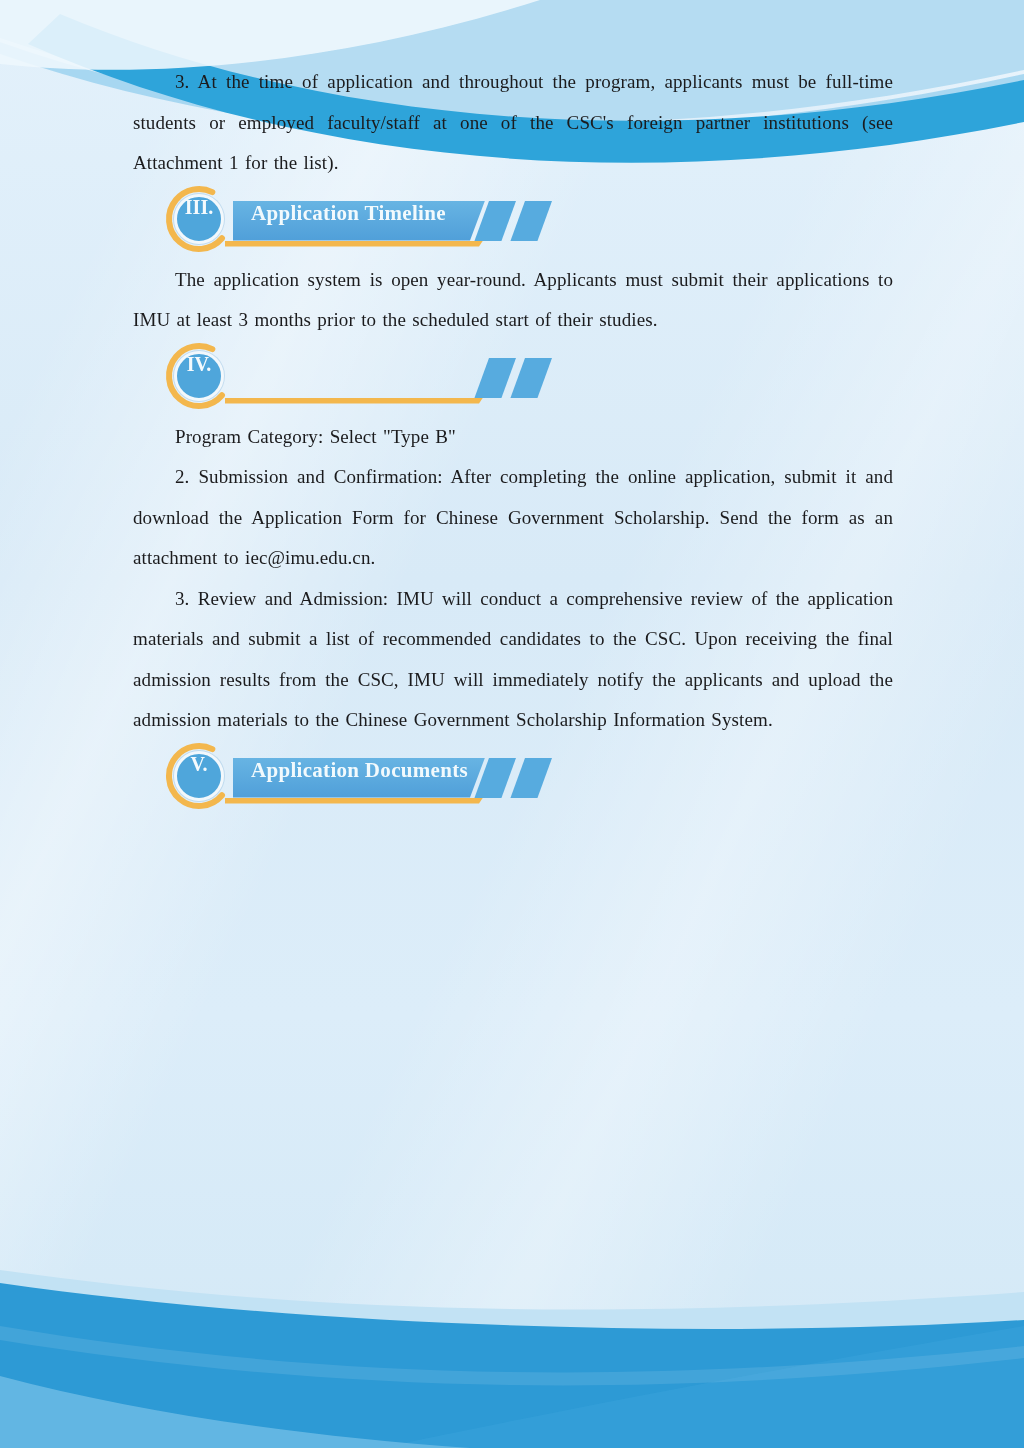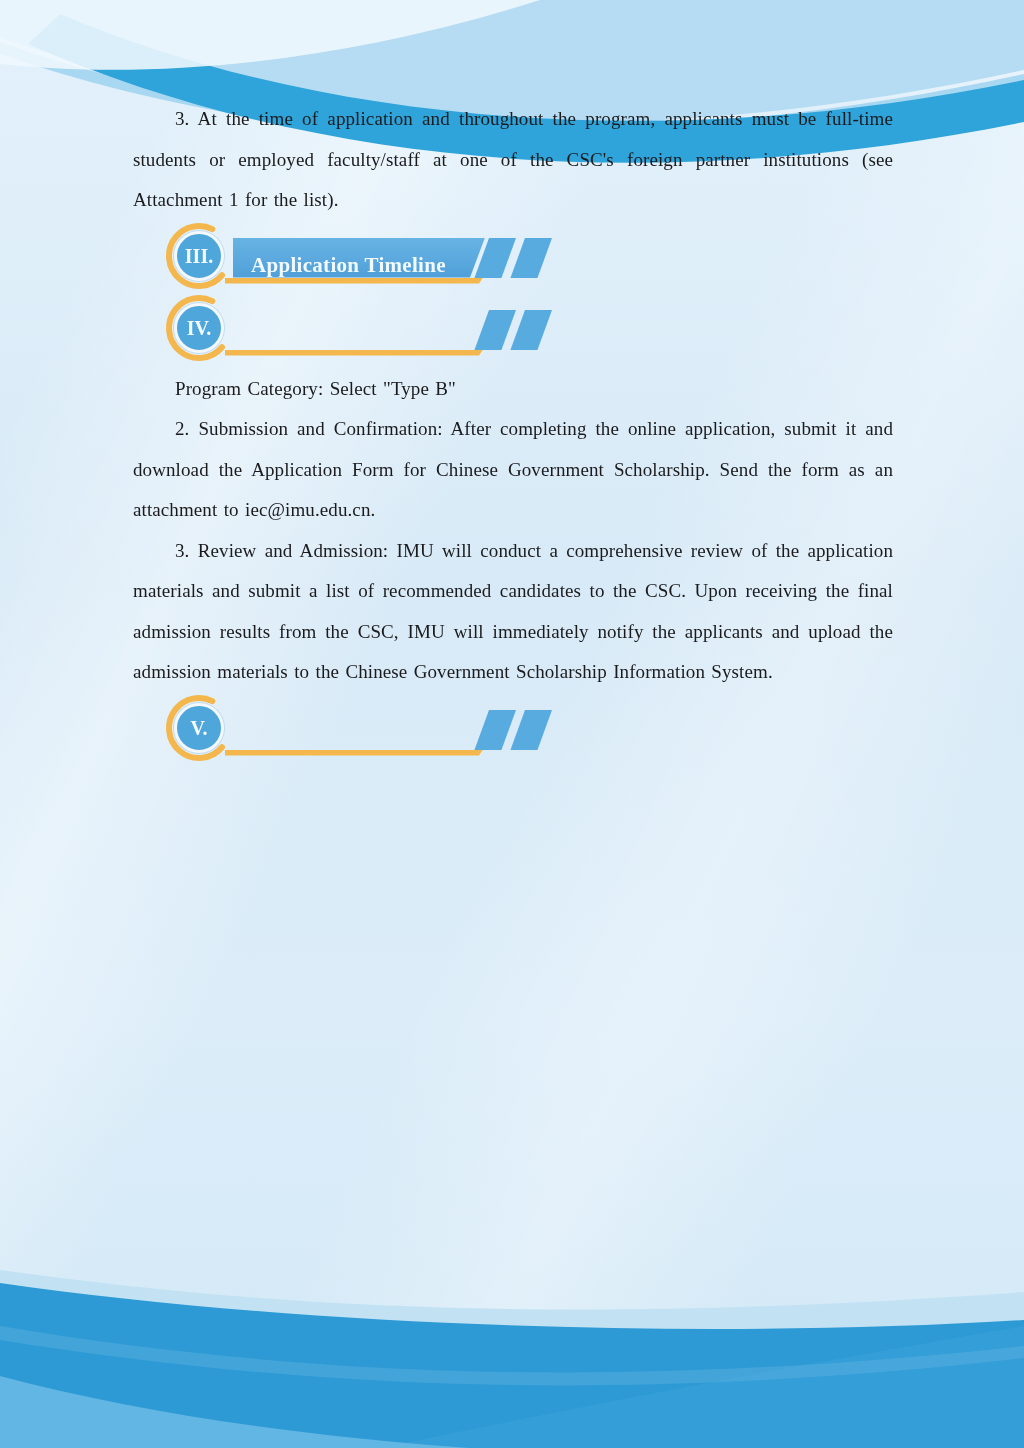--- a/index.html
+++ b/index.html
@@ -17,21 +17,21 @@
       rgba(255,255,255,0) 12%,rgba(255,255,255,.38) 26%,rgba(255,255,255,0) 40%,
       rgba(255,255,255,0) 52%,rgba(255,255,255,.30) 66%,rgba(255,255,255,0) 80%);
     pointer-events:none;
   }
   .wave{position:absolute;left:0;width:1024px;display:block;}
   .wave.top{top:0;height:250px;}
   .wave.bottom{bottom:0;height:240px;}
 
   .content{
     position:relative;
-    padding:99px 131px 0 133px;
+    padding:62px 131px 0 133px;
     color:#1b1b1d;
   }
   .para{
     margin:0;
     font-size:19px;
     line-height:40.5px;
     text-align:justify;
     text-indent:42px;
     letter-spacing:.1px;
     word-spacing:1.5px;
@@ -41,39 +41,39 @@
   .section-banner{
     position:relative;
     height:66px;
     margin:4px 0 6px 0;
   }
   .sec-arc{position:absolute;left:31px;top:-4px;width:70px;height:70px;}
   .numeral-circle{
     position:absolute;left:41px;top:6px;
     width:44px;height:44px;border:3px solid #f2f8fc;border-radius:50%;
     background:#4fa6db;
-    display:flex;align-items:center;justify-content:center;
+    display:flex;align-items:flex-start;justify-content:center;
     z-index:3;
     box-shadow:0 0 0 1px rgba(90,160,210,.25);
   }
   .numeral-circle span{
     color:#f4fafd;font-weight:700;font-size:20px;line-height:1;
     font-family:"Liberation Serif", serif;
   }
   .sec-underline{
     position:absolute;left:92px;top:53px;width:258px;height:6px;
     background:#f3b74d;z-index:1;
     clip-path:polygon(0 0,100% 0,calc(100% - 4px) 100%,0 100%);
   }
   .sec-bar{
     position:absolute;left:100px;top:13px;width:252px;height:40px;
     background:linear-gradient(180deg,#67b4e3 0%,#509fd9 100%);
     clip-path:polygon(0 0,100% 0,calc(100% - 15px) 100%,0 100%);
     z-index:2;
-    display:flex;align-items:flex-end;
+    display:flex;align-items:flex-start;
   }
   .sec-bar .title{
     padding-left:18px;
     color:#f2fafd;font-weight:700;font-size:21px;letter-spacing:.3px;
     font-family:"Liberation Serif", serif;
     white-space:nowrap;
   }
   .slashes{
     position:absolute;left:356px;top:13px;height:40px;
     display:flex;gap:9px;
@@ -117,20 +117,21 @@
       </div>
       <div class="numeral-circle">
         <span>III.</span>
       </div>
       <div class="slashes">
           <i></i>
           <i></i>
         </div>
     </div>
 
+    <p class="para">The application system is open year-round. Applicants must submit their applications to IMU at least 3 months prior to the scheduled start of their studies.</p>
 
     <div class="section-banner">
       <svg class="sec-arc" viewBox="0 0 70 70" aria-hidden="true">
         <circle cx="35" cy="35" r="30" fill="none" stroke="#f3b74d" stroke-width="6" stroke-linecap="round" stroke-dasharray="134 54.5" transform="rotate(40 35 35)"></circle>
       </svg>
       <div class="sec-underline"></div>
       <div class="numeral-circle">
         <span>IV.</span>
       </div>
       <div class="slashes">
@@ -146,20 +147,23 @@
     <p class="para">2. Submission and Confirmation: After completing the online application, submit it and download the Application Form for Chinese Government Scholarship. Send the form as an attachment to iec@imu.edu.cn.</p>
 
 
     <p class="para">3. Review and Admission: IMU will conduct a comprehensive review of the application materials and submit a list of recommended candidates to the CSC. Upon receiving the final admission results from the CSC, IMU will immediately notify the applicants and upload the admission materials to the Chinese Government Scholarship Information System.</p>
 
     <div class="section-banner">
       <svg class="sec-arc" viewBox="0 0 70 70" aria-hidden="true">
         <circle cx="35" cy="35" r="30" fill="none" stroke="#f3b74d" stroke-width="6" stroke-linecap="round" stroke-dasharray="134 54.5" transform="rotate(40 35 35)"></circle>
       </svg>
       <div class="sec-underline"></div>
+      <div class="sec-bar">
+        <span class="title">Application Documents</span>
+      </div>
       <div class="numeral-circle">
         <span>V.</span>
       </div>
       <div class="slashes">
           <i></i>
           <i></i>
         </div>
     </div>
 
 

